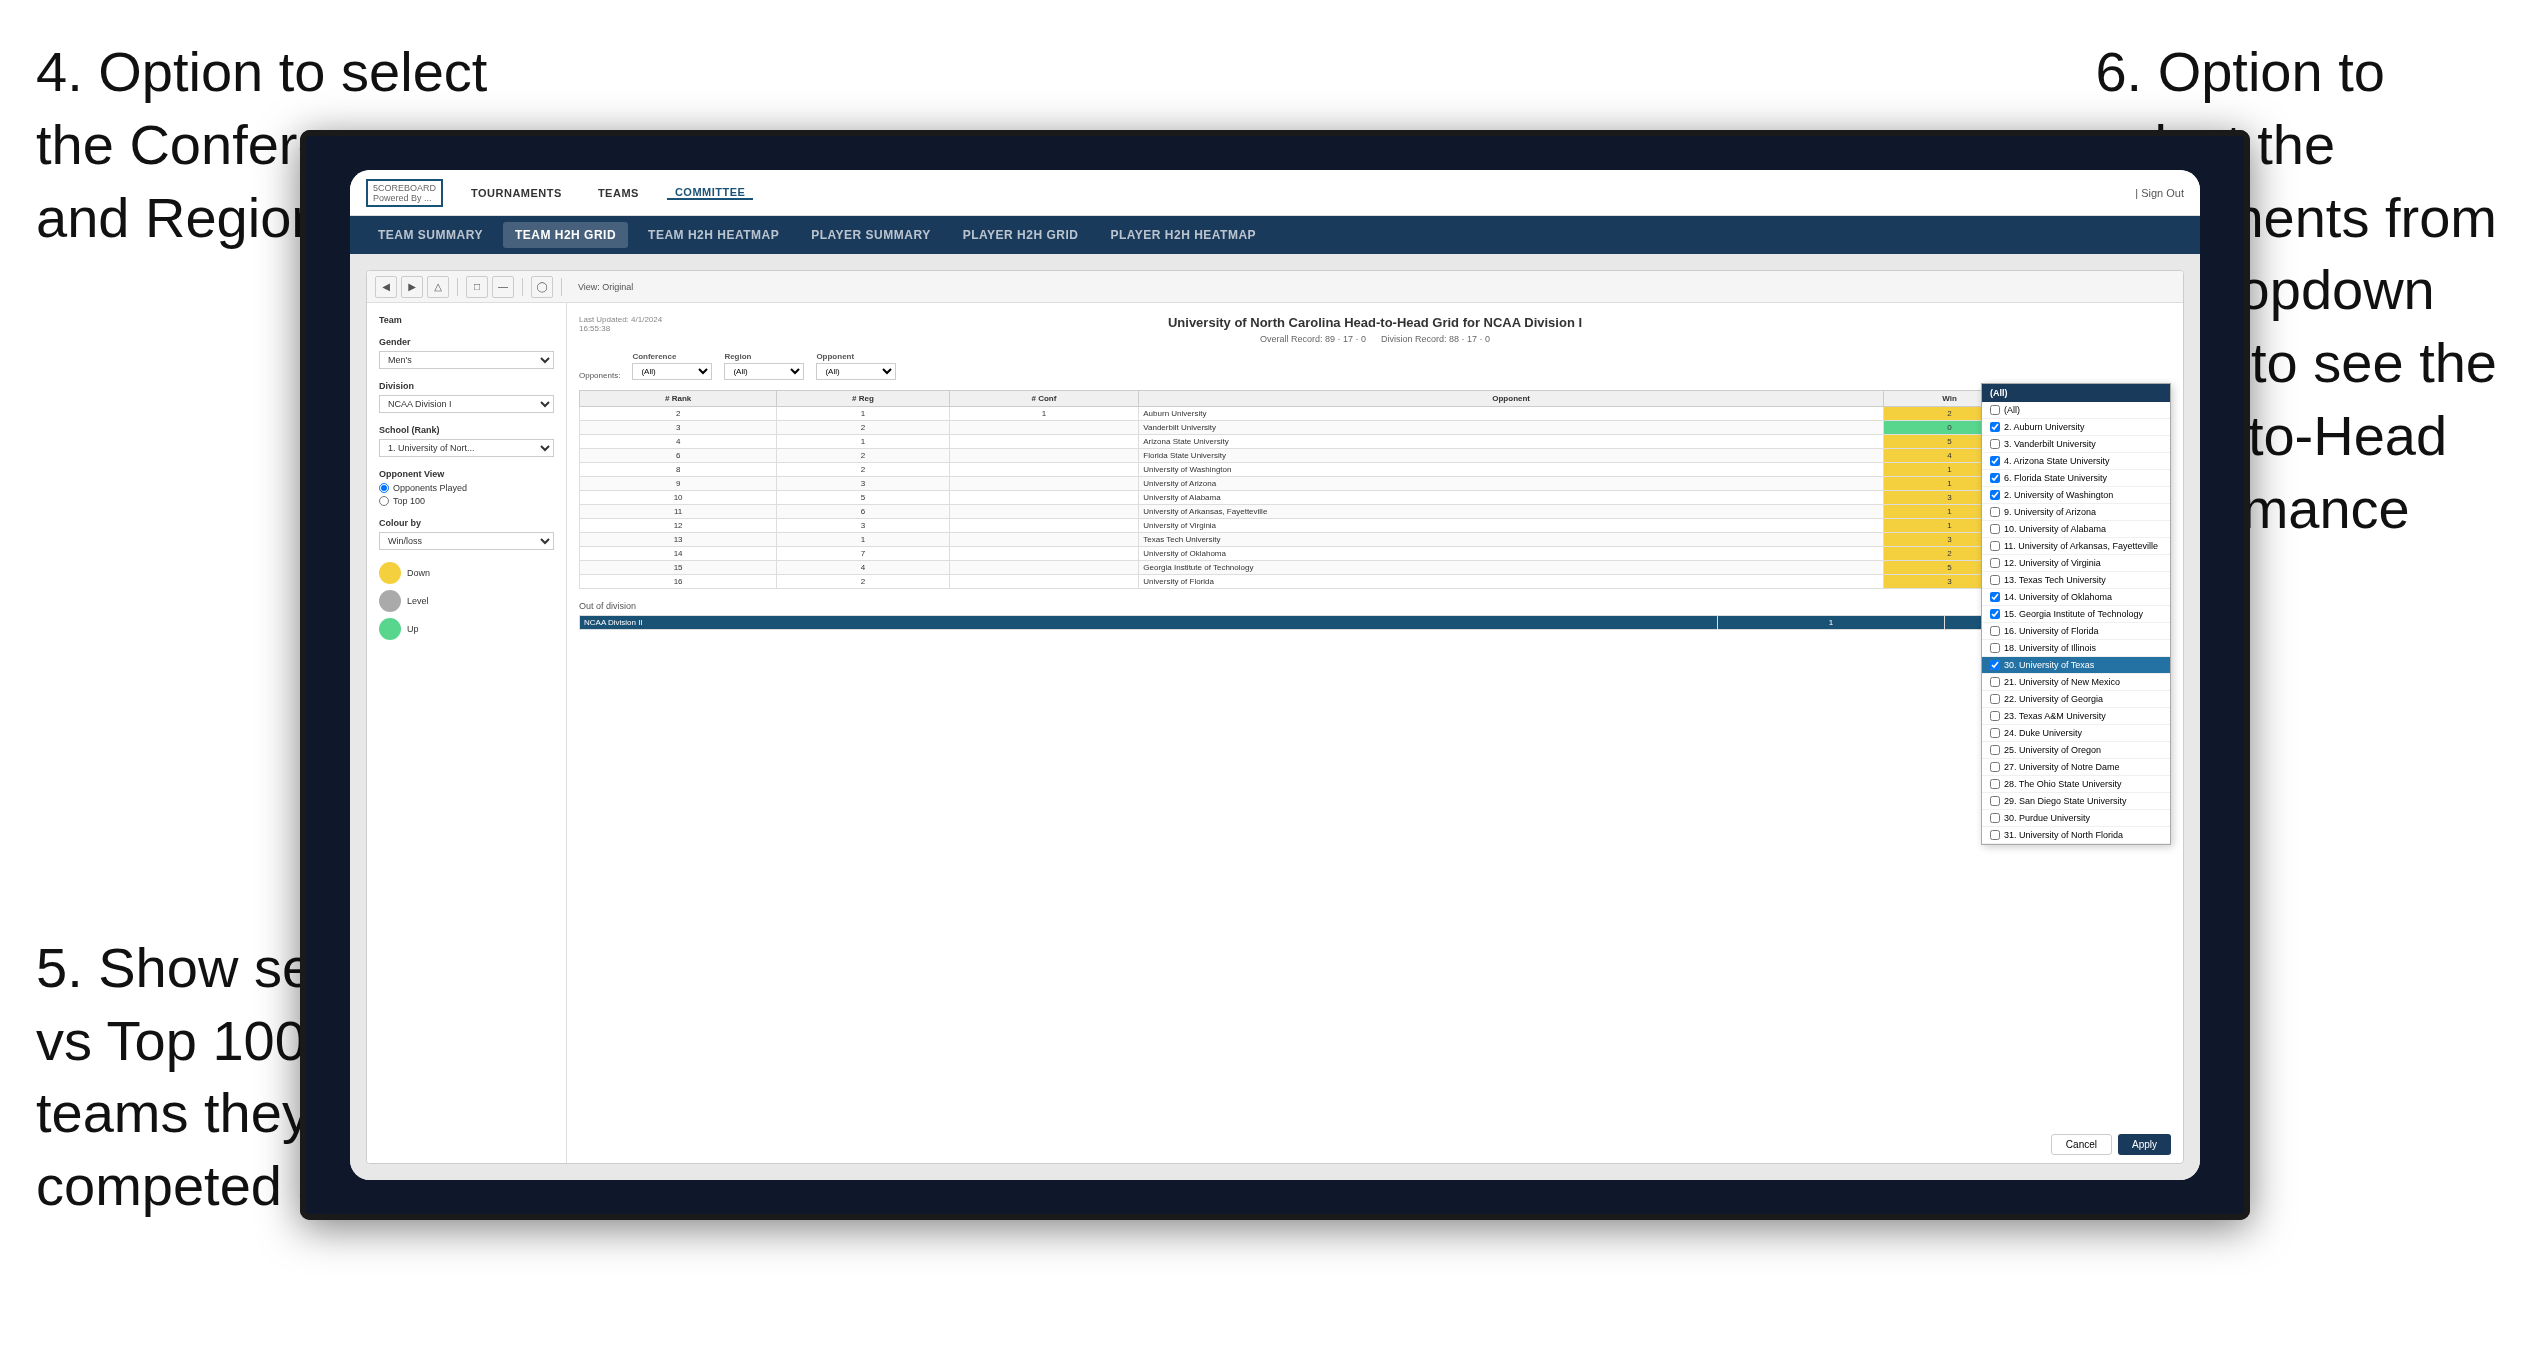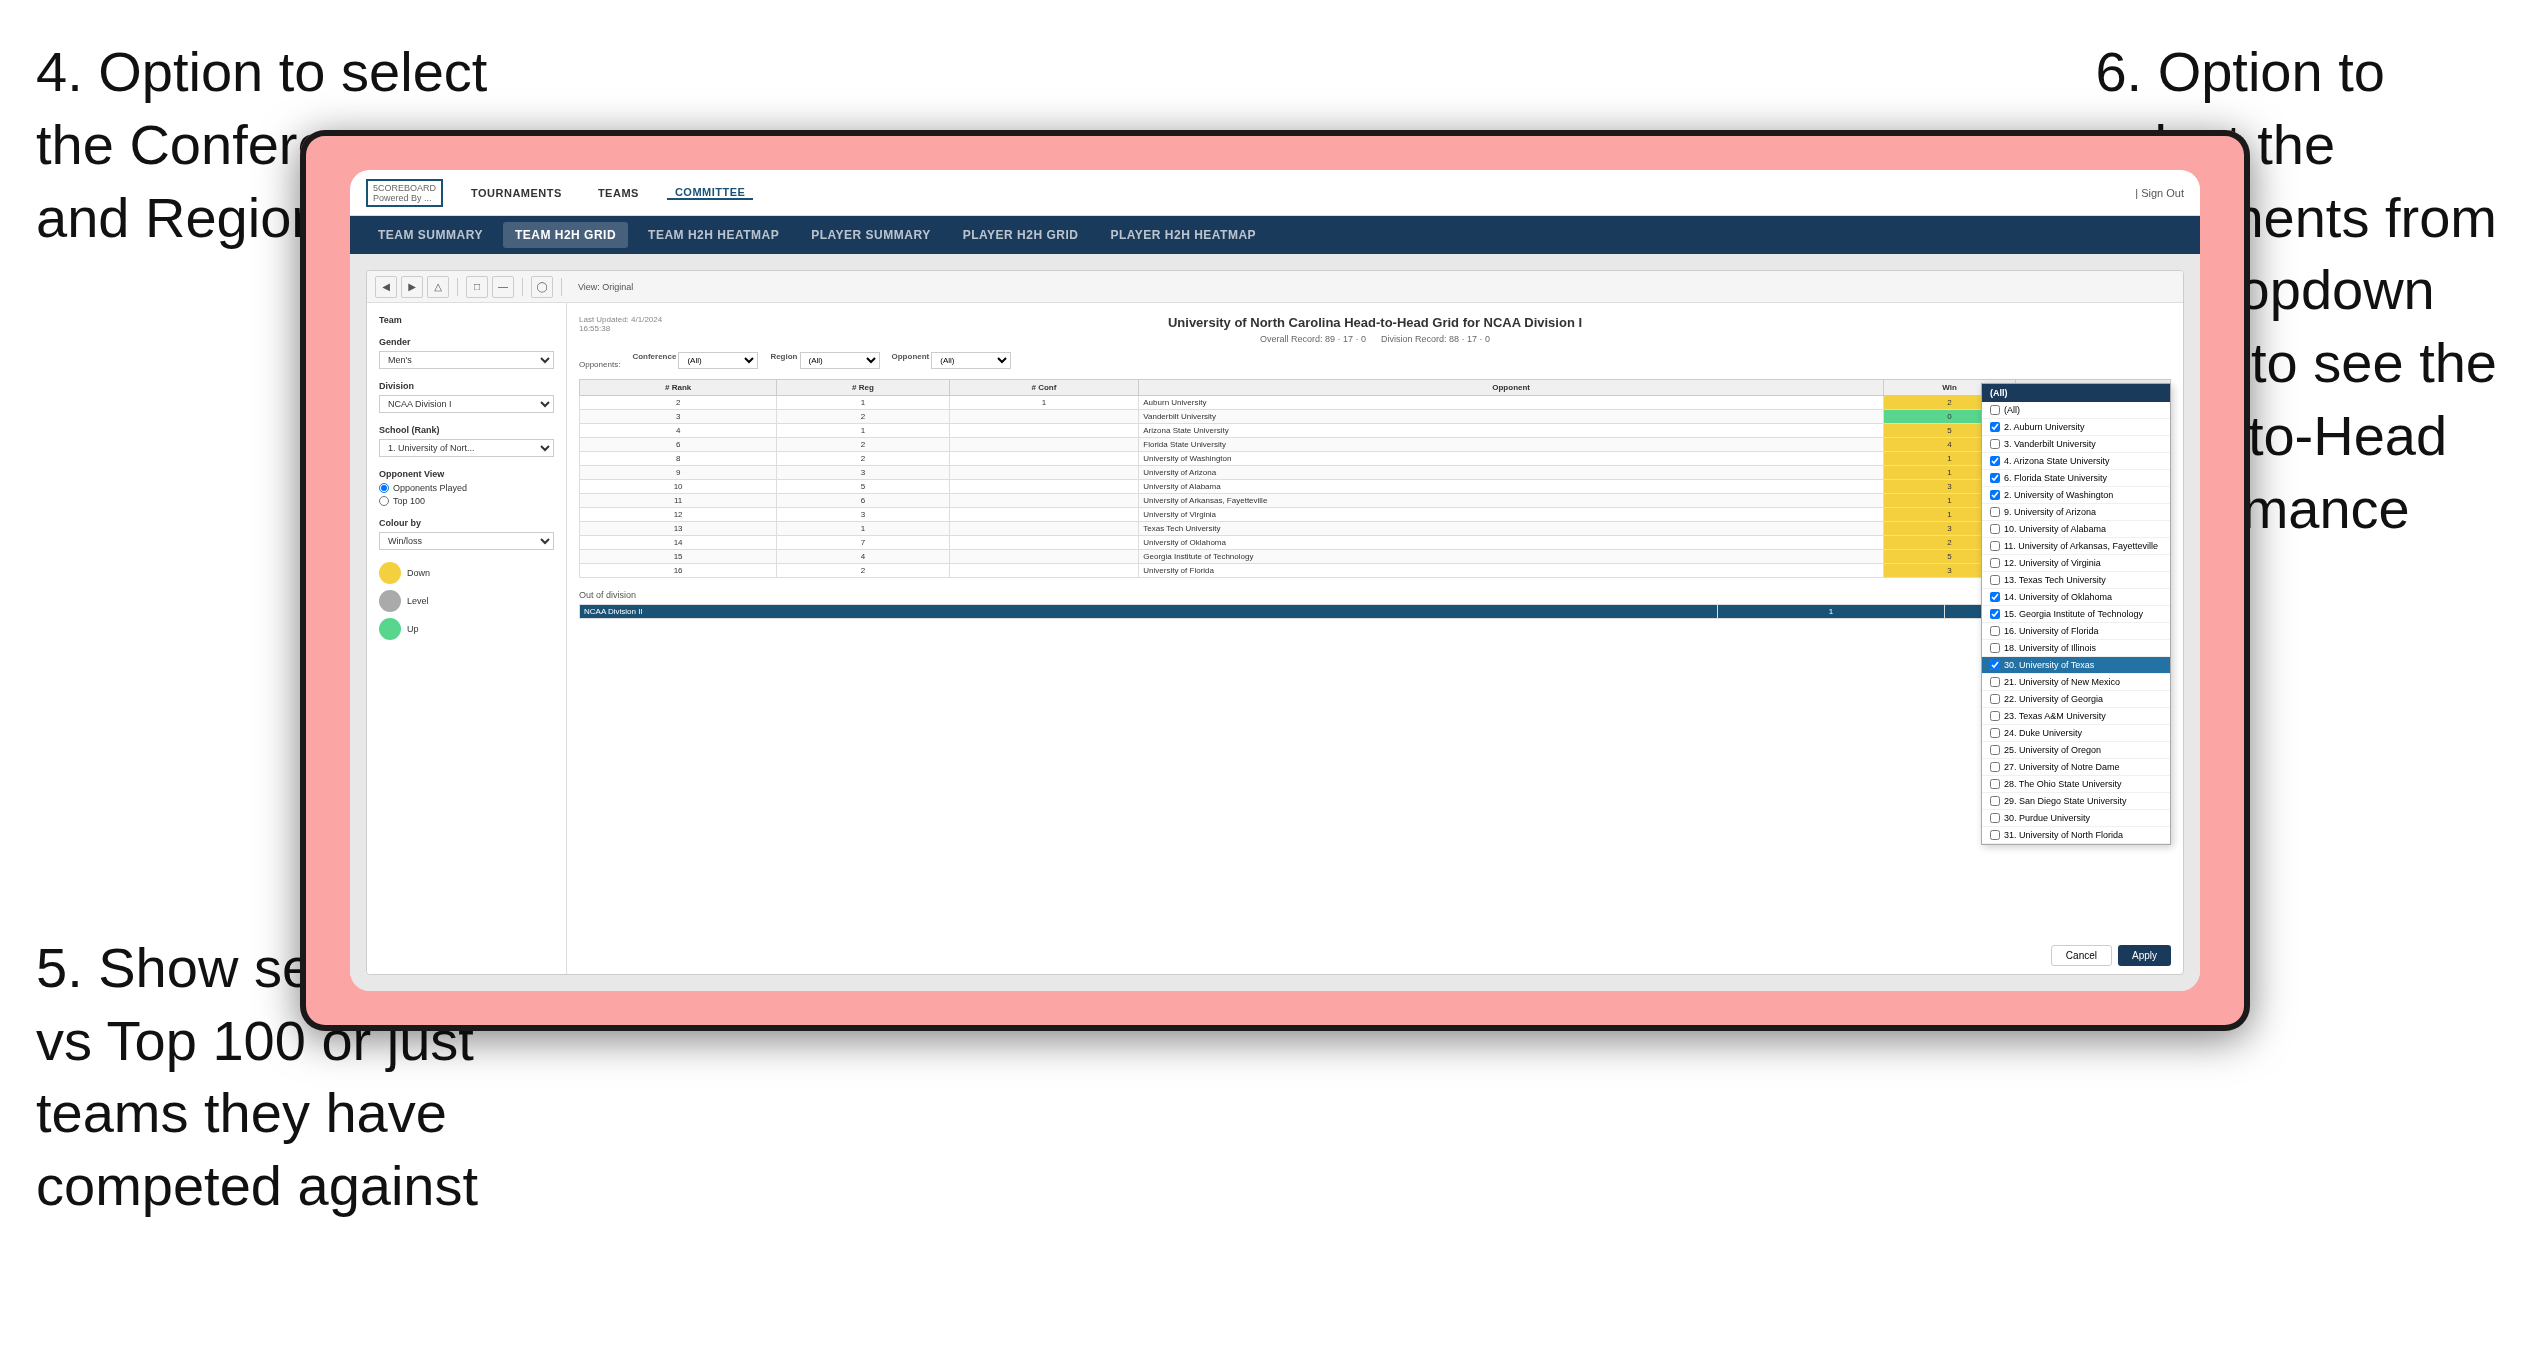--- a/index.html
+++ b/index.html
@@ -20,23 +20,23 @@
       color: #111;
       line-height: 1.3;
     }
 
     
     .tablet-shell {
       position: absolute;
       top: 130px;
       left: 300px;
       width: 1950px;
-      height: 901px;
-      background: #fca5a5;
-      border-radius: 25px;
+      height: 1090px;
+      background: #0f172a;
+      border-radius: 10px;
       box-shadow: inset 0 0 0 6px #1a1a1a, 0 8px 40px rgba(0,0,0,0.5);
     }
 
     
     .tablet-screen {
       position: absolute;
       top: 40px;
       left: 50px;
       right: 50px;
       bottom: 40px;
@@ -292,21 +292,21 @@
     
     .filter-row {
       display: flex;
       gap: 12px;
       margin-bottom: 10px;
       align-items: flex-end;
     }
 
     .filter-group {
       display: flex;
-      flex-direction: row;
+      flex-direction: column;
       gap: 2px;
     }
 
     .filter-label {
       font-size: 8px;
       color: #555;
       font-weight: 600;
     }
 
     .filter-select {

